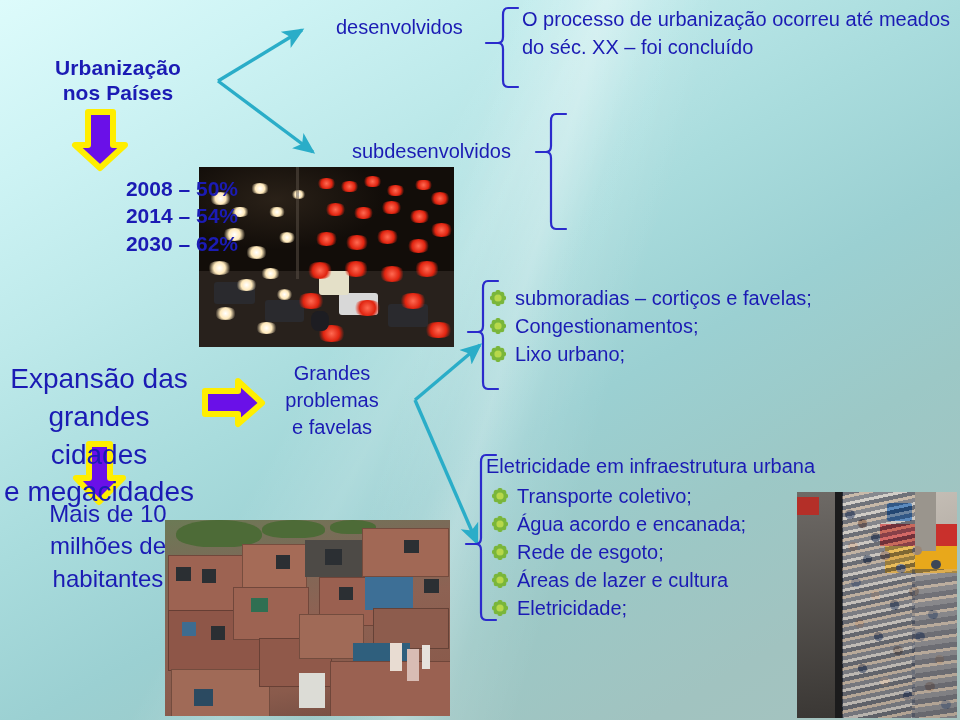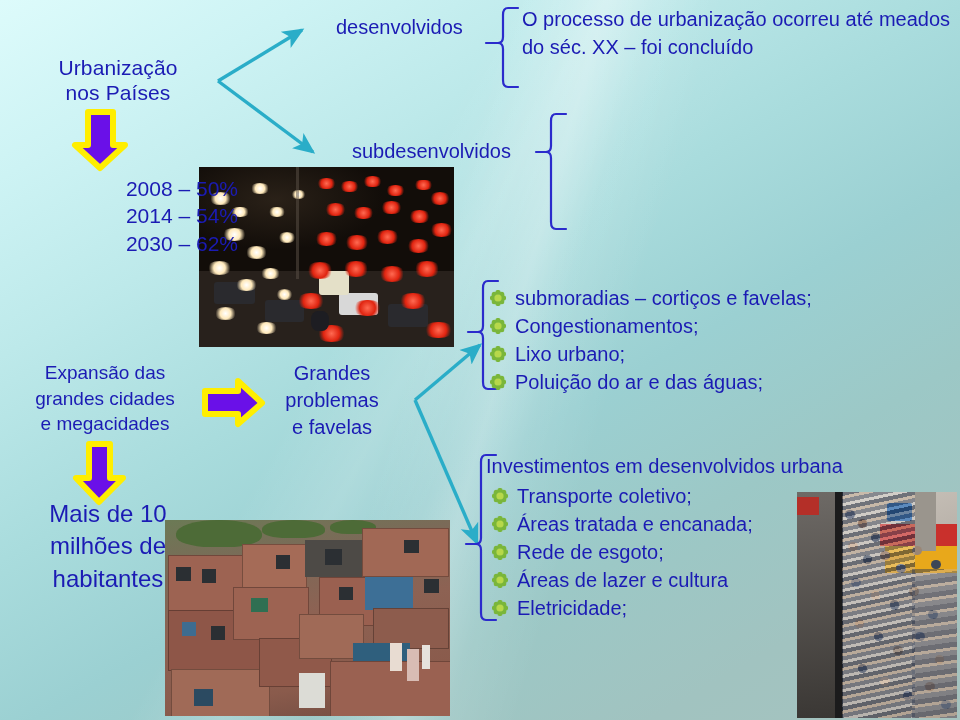--- a/index.html
+++ b/index.html
@@ -41,31 +41,31 @@
       rgba(255,255,255,0) 62%);
   }
 
   .txt {
     position: absolute;
     color: #1b1bb4;
     line-height: 1.18;
     white-space: pre-line;
     z-index: 6;
   }
-  .bold  { font-weight: normal; }
+  .bold  { font-weight: bold; }
   .ctr   { text-align: center; }
 
   
   #title-urbanizacao { left: 18px;  top: 56px;  width: 200px; font-size: 21px; letter-spacing:.1px;}
   #stats             { left: 34px;  top: 175px; width: 190px; font-size: 21px; line-height:1.30; text-align:right; padding-left:14px;}
   #lbl-desenvolvidos { left: 336px; top: 16px;  font-size: 20px; }
   #lbl-subdesenv     { left: 352px; top: 140px; font-size: 20px; }
   #para-desenv       { left: 522px; top: 6px;   width: 430px; font-size: 20px; line-height:1.38;}
   #para-subdesenv    { left: 568px; top: 112px; width: 380px; font-size: 20px; line-height:1.38;}
-  #expansao          { left: 10px;  top: 360px; width: 190px; font-size: 19px; line-height:1.35;text-align:center;}
+  #expansao          { left: 4px;  top: 360px; width: 190px; font-size: 28px; line-height:1.35;text-align:center;}
   #grandes           { left: 252px; top: 360px; width: 160px; font-size: 20px; line-height:1.35;}
   #mais10            { left: 22px;  top: 498px; width: 172px; font-size: 24px; line-height:1.35;}
   #invest-head       { left: 486px; top: 455px; font-size: 20px; }
 
   
   .blist { position:absolute; z-index:6; }
   .brow  { display:flex; align-items:flex-start; margin-bottom:2px; }
   .brow .blabel { color:#1b1bb4; font-size:20px; line-height:1.30; font-family:"Liberation Sans", sans-serif;text-align:right;}
   .bullet {
     width:16px; height:16px; margin-right:9px; margin-top:5px;
@@ -326,21 +326,21 @@
 e megacidades</div>
 
   <div class="txt ctr" id="grandes">Grandes
 problemas
 e favelas</div>
 
   <div class="txt ctr" id="mais10">Mais de 10
 milhões de
 habitantes</div>
 
-  <div class="txt" id="invest-head">Investimentos em desenvolvidos urbana</div>
+  <div class="txt" id="invest-head">Eletricidade em infraestrutura urbana</div>
 
   <div class="blist" id="list-problemas">
     <div class="brow">
       <span class="bullet">
         <svg width="16" height="16" viewBox="0 0 16 16">
           <g fill="#7ab63a">
             <circle cx="8" cy="2.6" r="2.7"></circle>
               <circle cx="13.4" cy="8" r="2.7"></circle>
             <circle cx="8" cy="13.4" r="2.7"></circle>
               <circle cx="2.6" cy="8" r="2.7"></circle>
@@ -383,38 +383,20 @@
             <circle cx="11.8" cy="4.2" r="2.5"></circle>
               <circle cx="11.8" cy="11.8" r="2.5"></circle>
             <circle cx="4.2" cy="11.8" r="2.5"></circle>
               <circle cx="4.2" cy="4.2" r="2.5"></circle>
           </g>
           <circle cx="8" cy="8" r="3.6" fill="#b7d84a"></circle>
         </svg>
       </span>
       <span class="blabel">Lixo urbano;</span>
     </div>
-    <div class="brow">
-      <span class="bullet">
-        <svg width="16" height="16" viewBox="0 0 16 16">
-          <g fill="#7ab63a">
-            <circle cx="8" cy="2.6" r="2.7"></circle>
-              <circle cx="13.4" cy="8" r="2.7"></circle>
-            <circle cx="8" cy="13.4" r="2.7"></circle>
-              <circle cx="2.6" cy="8" r="2.7"></circle>
-            <circle cx="11.8" cy="4.2" r="2.5"></circle>
-              <circle cx="11.8" cy="11.8" r="2.5"></circle>
-            <circle cx="4.2" cy="11.8" r="2.5"></circle>
-              <circle cx="4.2" cy="4.2" r="2.5"></circle>
-          </g>
-          <circle cx="8" cy="8" r="3.6" fill="#b7d84a"></circle>
-        </svg>
-      </span>
-      <span class="blabel">Poluição do ar e das águas;</span>
-    </div>
   </div>
 
   <div class="blist" id="list-invest">
     <div class="brow">
       <span class="bullet">
         <svg width="16" height="16" viewBox="0 0 16 16">
           <g fill="#7ab63a">
             <circle cx="8" cy="2.6" r="2.7"></circle>
               <circle cx="13.4" cy="8" r="2.7"></circle>
             <circle cx="8" cy="13.4" r="2.7"></circle>
@@ -438,21 +420,21 @@
             <circle cx="8" cy="13.4" r="2.7"></circle>
               <circle cx="2.6" cy="8" r="2.7"></circle>
             <circle cx="11.8" cy="4.2" r="2.5"></circle>
               <circle cx="11.8" cy="11.8" r="2.5"></circle>
             <circle cx="4.2" cy="11.8" r="2.5"></circle>
               <circle cx="4.2" cy="4.2" r="2.5"></circle>
           </g>
           <circle cx="8" cy="8" r="3.6" fill="#b7d84a"></circle>
         </svg>
       </span>
-      <span class="blabel">Áreas tratada e encanada;</span>
+      <span class="blabel">Água acordo e encanada;</span>
     </div>
     <div class="brow">
       <span class="bullet">
         <svg width="16" height="16" viewBox="0 0 16 16">
           <g fill="#7ab63a">
             <circle cx="8" cy="2.6" r="2.7"></circle>
               <circle cx="13.4" cy="8" r="2.7"></circle>
             <circle cx="8" cy="13.4" r="2.7"></circle>
               <circle cx="2.6" cy="8" r="2.7"></circle>
             <circle cx="11.8" cy="4.2" r="2.5"></circle>

